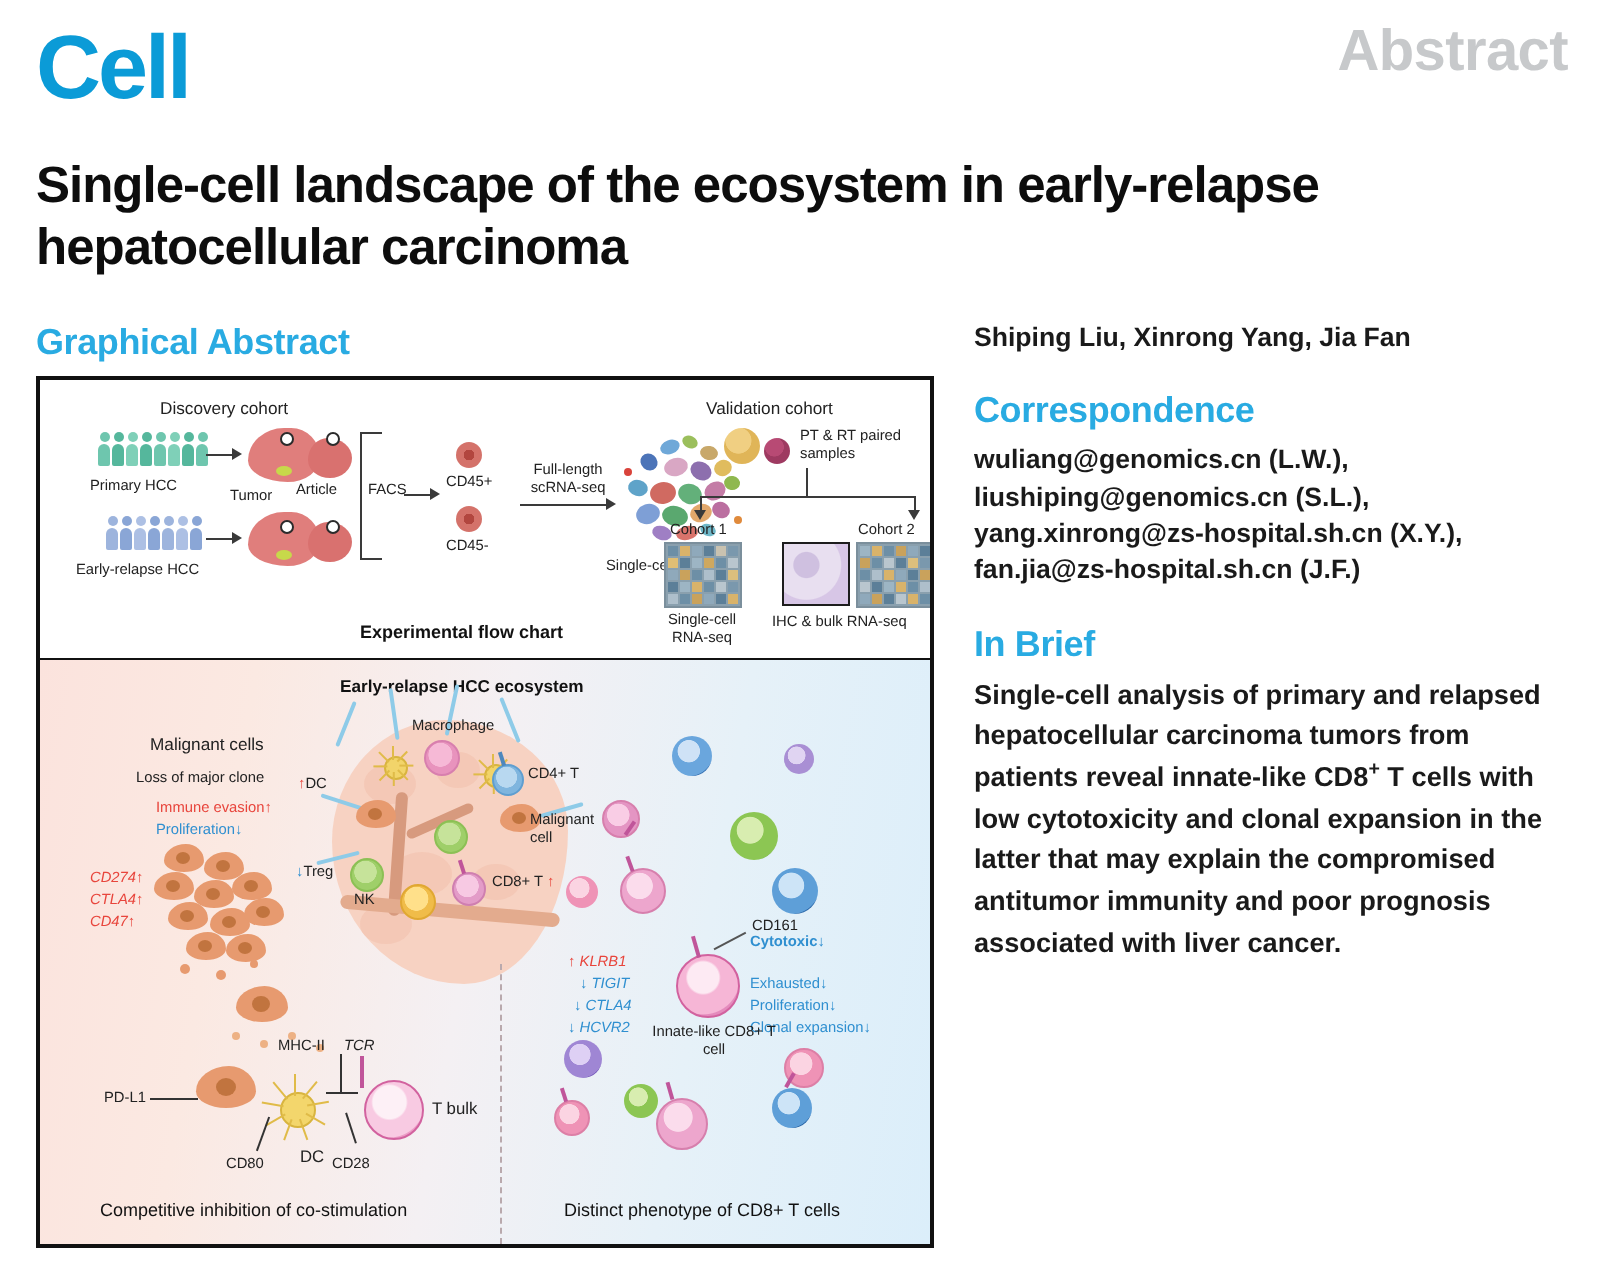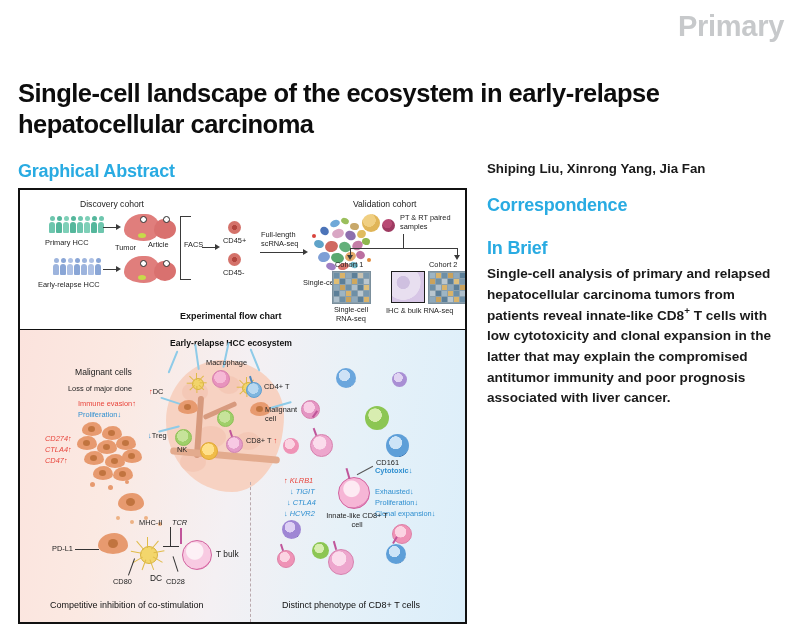--- a/index.html
+++ b/index.html
@@ -112,21 +112,22 @@
   .tcell{position:absolute;}
   .tcell .bdy{position:absolute;border-radius:50%;}
   .tcell .rec{position:absolute;width:1.6px;background:#c0559a;}
   .divider-dash{position:absolute;border-left:1.4px dashed #b9a9ad;}
   .panel-line{position:absolute;background:#111;height:1.6px;}
 </style>
 </head>
 <body>
 
 <div class="masthead">
-  <div class="article-kicker">Primary</div>
+  <div class="cell-logo">Cell</div>
+  <div class="article-kicker">Abstract</div>
 </div>
 
 <div class="paper-title">Single-cell landscape of the ecosystem in early-relapse hepatocellular carcinoma</div>
 
 <div class="sec-head ga-head">Graphical Abstract</div>
 
 <div class="ga-box">
 
   <div class="ga-top">
 
@@ -228,21 +229,21 @@
     <div class="hline" style="left:170px;top:57px;width:8px;"></div>
     <div class="lbl" style="left:163px;top:50px;background:#fff;padding:0 1px;">FACS</div>
     <div class="hline" style="left:182px;top:57px;width:14px;"></div>
     <div class="arrowh" style="left:195px;top:54px;"></div>
 
     <div class="disc" style="left:208px;top:31px;"></div>
     <div class="lbl" style="left:203px;top:46px;">CD45+</div>
     <div class="disc" style="left:208px;top:63px;"></div>
     <div class="lbl" style="left:203px;top:78px;">CD45-</div>
 
-    <div class="lbl" style="left:241px;top:41px;width:46px;white-space:normal;text-align:left;line-height:1.15;">Full-length scRNA-seq</div>
+    <div class="lbl" style="left:241px;top:41px;width:46px;white-space:normal;text-align:center;line-height:1.15;">Full-length scRNA-seq</div>
     <div class="hline" style="left:240px;top:62px;width:44px;"></div>
     <div class="arrowh" style="left:283px;top:59px;"></div>
 
     <div class="tsne" style="left:292px;top:28px;">
       <i style="left:18px;top:2px;width:10px;height:7px;background:#6fa8d8;transform:rotate(-20deg)"></i>
       <i style="left:29px;top:0px;width:8px;height:6px;background:#9bbf5c;transform:rotate(25deg)"></i>
       <i style="left:38px;top:5px;width:9px;height:7px;background:#c8a86a;transform:rotate(10deg)"></i>
       <i style="left:8px;top:9px;width:9px;height:8px;background:#4c74b8;transform:rotate(40deg)"></i>
       <i style="left:20px;top:11px;width:12px;height:9px;background:#d9a7c4;transform:rotate(-15deg)"></i>
       <i style="left:33px;top:13px;width:11px;height:9px;background:#8d6fae;transform:rotate(30deg)"></i>
@@ -632,18 +633,24 @@
 
 <div class="right-col">
 
   <div class="authors-txt">
     <div>Shiping Liu, Xinrong Yang, Jia Fan</div>
   </div>
 
   <div class="gap-a"></div>
 
   <span class="sec-head">Correspondence</span>
+  <div class="corr-txt">
+    <div>wuliang@genomics.cn (L.W.),</div>
+    <div>liushiping@genomics.cn (S.L.),</div>
+    <div>yang.xinrong@zs-hospital.sh.cn (X.Y.),</div>
+    <div>fan.jia@zs-hospital.sh.cn (J.F.)</div>
+  </div>
 
   <div class="gap-b"></div>
 
   <span class="sec-head">In Brief</span>
   <div class="brief-txt"><span>Single-cell analysis of primary and relapsed hepatocellular carcinoma tumors from patients reveal innate-like CD8</span><sup>+</sup><span> T cells with low cytotoxicity and clonal expansion in the latter that may explain the compromised antitumor immunity and poor prognosis associated with liver cancer.</span></div>
 </div>
 
 </body></html>

